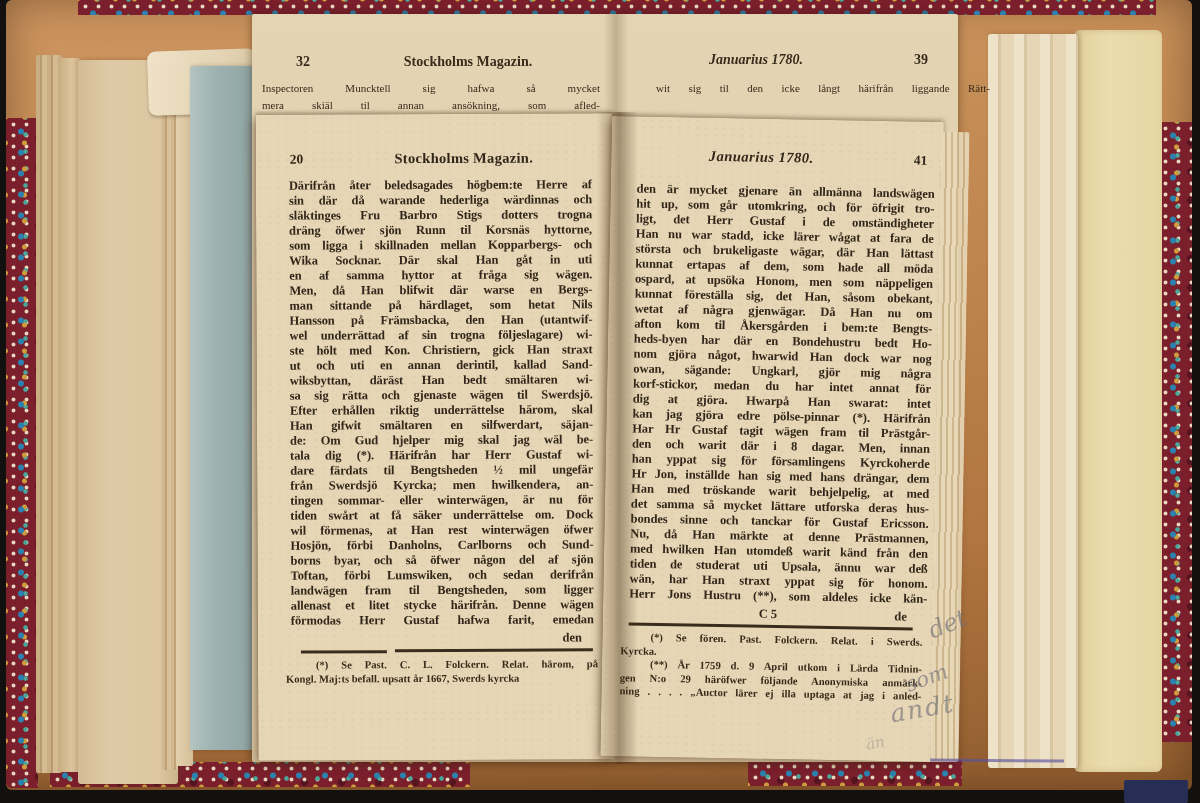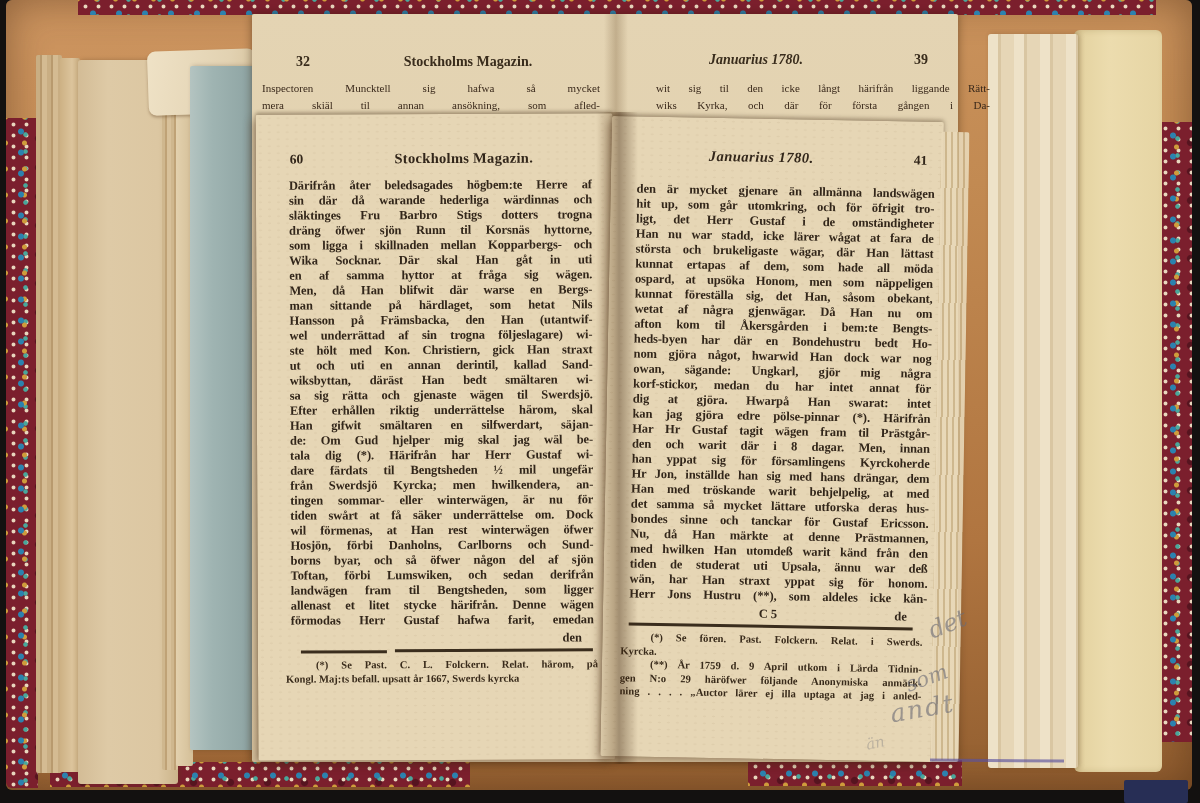--- a/index.html
+++ b/index.html
@@ -162,27 +162,26 @@
     <div id="b32-lines" class="blines">
         <div class="tline">Inspectoren Muncktell sig hafwa så mycket</div>
         <div class="tline">mera skiäl til annan ansökning, som afled-</div>
       </div>
     <div id="b49-header" class="bheader">
       <span class="ttl">Januarius 1780.</span>
       <span class="num">39</span>
     </div>
     <div id="b49-lines" class="blines">
         <div class="tline">wit sig til den icke långt härifrån liggande Rätt-</div>
-        <div class="tline">wiks Kyrka, och där för första gången i Da-</div>
       </div>
   </div>
 
   <div id="front-left" class="page speck">
     <div class="pheader">
-      <span class="num">60</span>
+      <span class="num">20</span>
       <span class="ttl">Stockholms Magazin.</span>
     </div>
     <div class="pbody">
         <div class="tline">Därifrån åter beledsagades högbem:te Herre af</div>
         <div class="tline">sin där då warande hederliga wärdinnas och</div>
         <div class="tline">släktinges Fru Barbro Stigs dotters trogna</div>
         <div class="tline">dräng öfwer sjön Runn til Korsnäs hyttorne,</div>
         <div class="tline">som ligga i skillnaden mellan Kopparbergs- och</div>
         <div class="tline">Wika Socknar.  Där skal Han gåt in uti</div>
         <div class="tline">en af samma hyttor at fråga sig wägen.</div>

